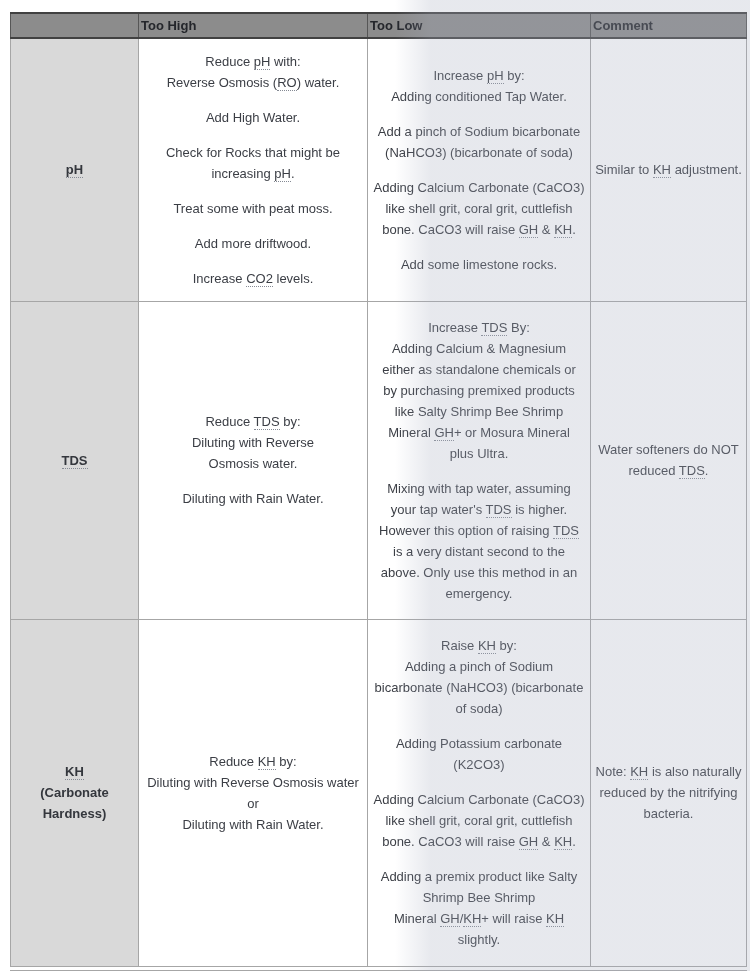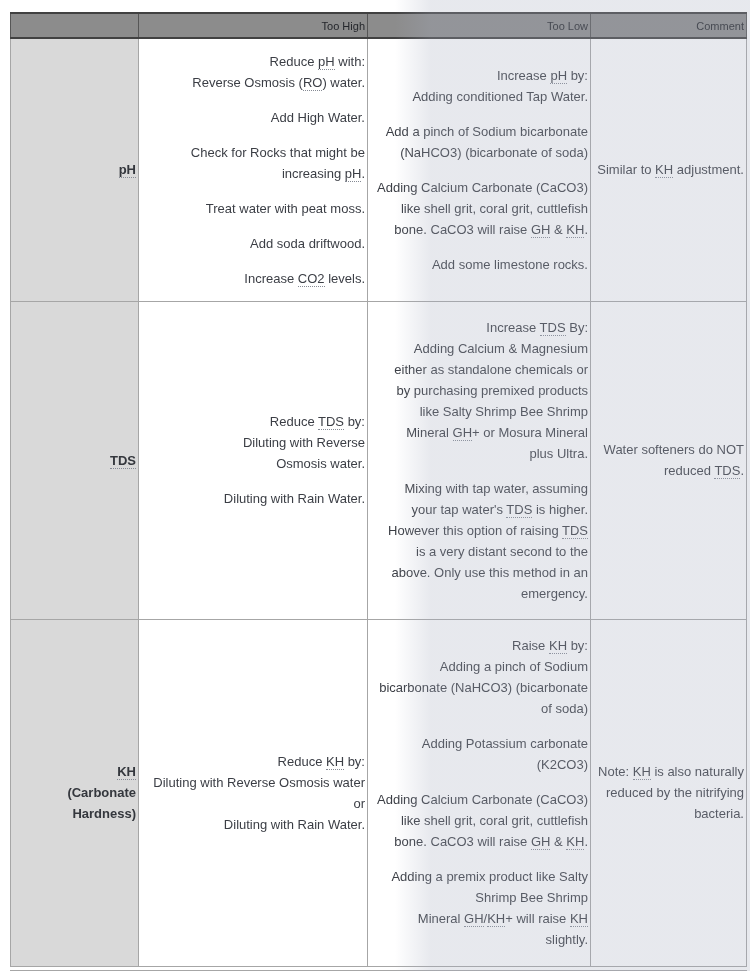--- a/index.html
+++ b/index.html
@@ -19,33 +19,33 @@
     color: #3b3e45;
   }
   col.c-label   { width: 128px; }
   col.c-high    { width: 229px; }
   col.c-low     { width: 223px; }
   col.c-comment { width: 156px; }
 
   thead th {
     background: #8c8c8c;
     color: #24262b;
-    font-weight: normal;
-    font-size: 11px;
-    text-align: right;
+    font-weight: bold;
+    font-size: 13px;
+    text-align: left;
     height: 23px;
     padding: 0 2px;
     border: 1px solid #565656;
     border-top: 2px solid #414141;
     border-bottom: 2px solid #414141;
   }
   tbody th, tbody td {
     border: 1px solid #a6a6a6;
     vertical-align: middle;
-    text-align: right;
+    text-align: center;
     padding: 0 2px;
     line-height: 21px;
   }
   tbody th.row-label {
     background: #d9d9d9;
     font-weight: bold;
     color: #34373d;
   }
   tbody tr:nth-child(1) { height: 263px; }
   tbody tr:nth-child(2) { height: 318px; }
@@ -90,22 +90,22 @@
         <th>Comment</th>
       </tr>
     </thead>
     <tbody>
         <tr>
           <th class="row-label"><span class="abbr">pH</span></th>
           <td>
             <p>Reduce <span class="abbr">pH</span> with:<br>Reverse Osmosis (<span class="abbr">RO</span>) water.</p>
             <p>Add High Water.</p>
             <p>Check for Rocks that might be<br>increasing <span class="abbr">pH</span>.</p>
-            <p>Treat water with peat moss.</p>
-            <p>Add soda driftwood.</p>
+            <p>Treat some with peat moss.</p>
+            <p>Add more driftwood.</p>
             <p>Increase <span class="abbr">CO2</span> levels.</p>
           </td>
           <td>
             <p>Increase <span class="abbr">pH</span> by:<br>Adding conditioned Tap Water.</p>
             <p>Add a pinch of Sodium bicarbonate<br>(NaHCO3) (bicarbonate of soda)</p>
             <p>Adding Calcium Carbonate (CaCO3)<br>like shell grit, coral grit, cuttlefish<br>bone. CaCO3 will raise <span class="abbr">GH</span> &amp; <span class="abbr">KH</span>.</p>
             <p>Add some limestone rocks.</p>
           </td>
           <td>
             <p>Similar to <span class="abbr">KH</span> adjustment.</p>

